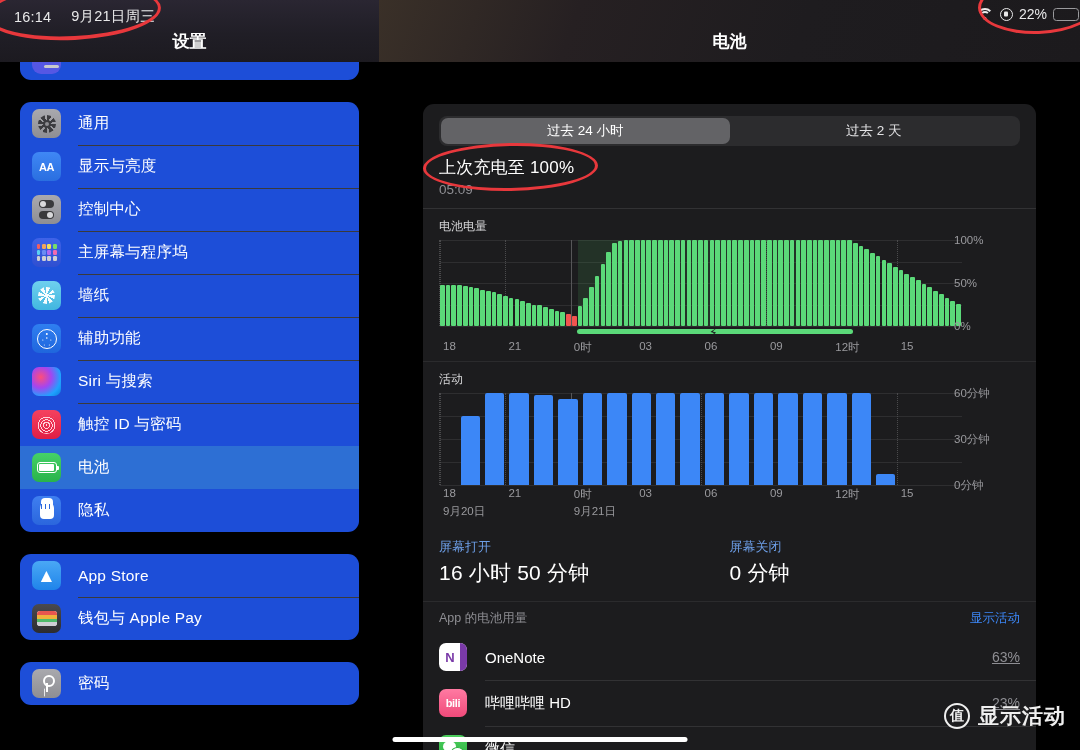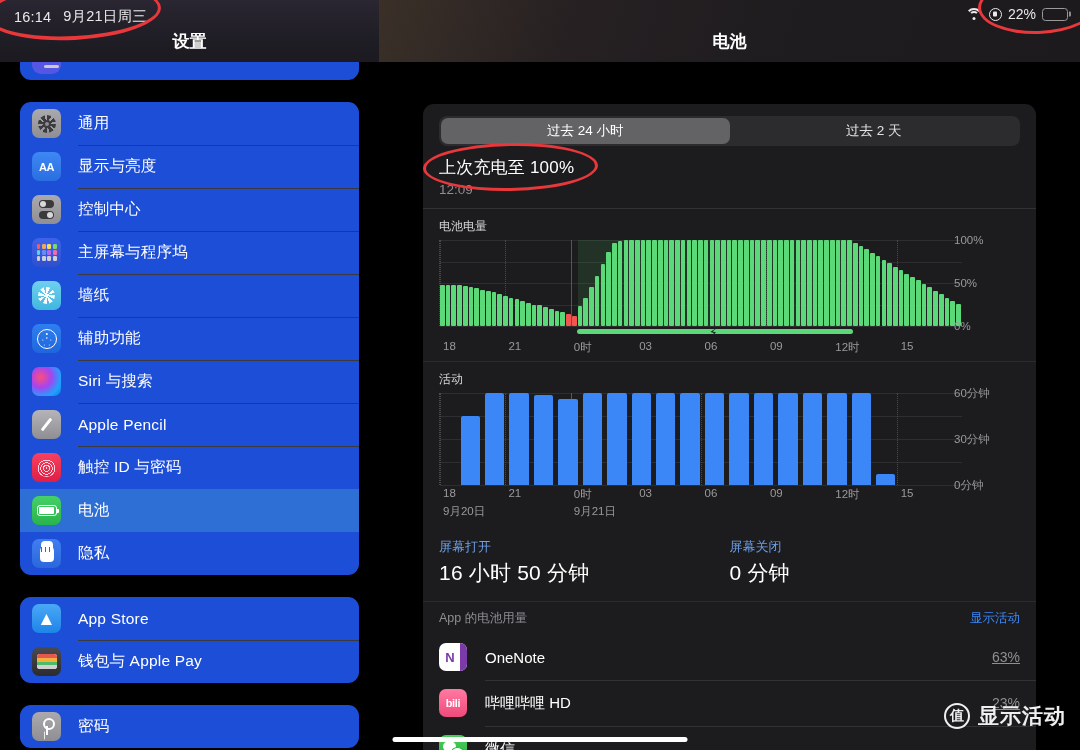--- a/index.html
+++ b/index.html
@@ -12,25 +12,25 @@
   }
   #screen { position: relative; width: 1080px; height: 750px; background: #000; overflow: hidden; }
 
   
   .statusbar {
     position: absolute; top: 0; left: 0; width: 1080px; height: 32px;
     z-index: 40;
   }
   .sb-left {
     position: absolute; left: 14px; top: 7px;
-    display: flex; align-items: center; gap: 12px;
+    display: flex; align-items: center; gap: 20px;
     color: #e9e9ea; font-size: 14.5px; letter-spacing: .2px;
   }
   .sb-right {
-    position: absolute; right: 12px; top: 6px;
+    position: absolute; right: 1px; top: 6px;
     display: flex; align-items: center; gap: 6px;
     color: #e9e9ea; font-size: 14px;
   }
   .wifi-icon { width: 17px; height: 13px; position: relative; display:inline-block; }
   .wifi-icon i {
     position: absolute; border: 2px solid #e9e9ea; border-bottom-color: transparent;
     border-left-color: transparent; border-right-color: transparent; border-radius: 50%;
     left: 50%; transform: translateX(-50%);
   }
   .wifi-icon i:nth-child(1){ width:17px; height:17px; top:0; }
@@ -334,26 +334,20 @@
           <div class="app-icon ic-access">
               <div class="acc-g"></div>
             </div>
           <div class="label">辅助功能</div>
         </div>
         <div class="row">
           <div class="app-icon ic-siri"></div>
           <div class="label">Siri 与搜索</div>
         </div>
         <div class="row">
-          <div class="app-icon ic-pencil">
-              <div class="pen-g"></div>
-            </div>
-          <div class="label">Apple Pencil</div>
-        </div>
-        <div class="row">
           <div class="app-icon ic-touch">
               <div class="touch-g"></div>
             </div>
           <div class="label">触控 ID 与密码</div>
         </div>
         <div class="row selected">
           <div class="app-icon ic-batt">
               <div class="bat-g">
                 <i></i>
               </div>
@@ -409,21 +403,21 @@
     <div class="dt-body">
       <div class="card">
 
         <div class="seg">
           <div class="seg-item active">过去 24 小时</div>
           <div class="seg-item">过去 2 天</div>
         </div>
 
         <div class="charge-block">
           <div class="charge-title">上次充电至 100%</div>
-          <div class="charge-sub">12:09</div>
+          <div class="charge-sub">05:09</div>
         </div>
 
         <div class="chart-sec">
           <div class="chart-label">电池电量</div>
           <div class="plot-wrap">
             <div class="plot" id="plot-battery">
                 <div class="gridline" style="top: 0%;"></div>
                 <div class="gridline" style="top: 25%;"></div>
                 <div class="gridline" style="top: 50%;"></div>
                 <div class="gridline" style="top: 75%;"></div>

